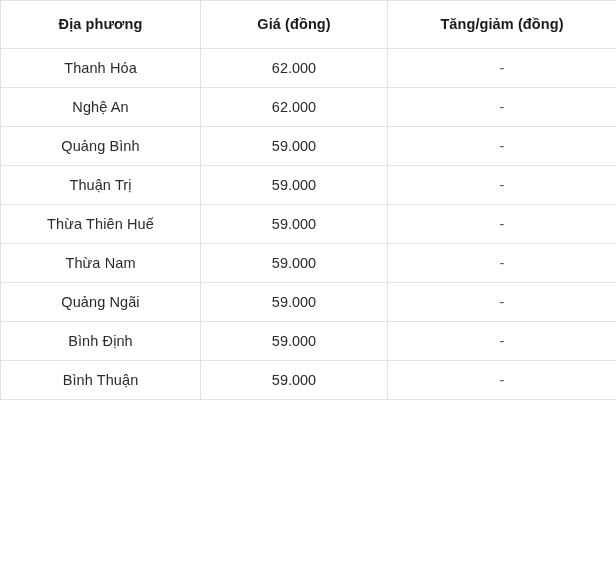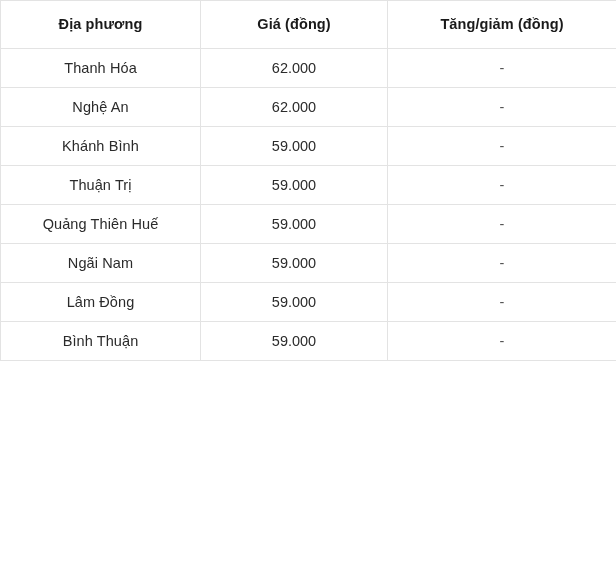--- a/index.html
+++ b/index.html
@@ -76,41 +76,46 @@
           <td>Thanh Hóa</td>
           <td>62.000</td>
           <td class="dash">-</td>
         </tr>
         <tr>
           <td>Nghệ An</td>
           <td>62.000</td>
           <td class="dash">-</td>
         </tr>
         <tr>
-          <td>Khánh Bình</td>
+          <td>Quảng Bình</td>
           <td>59.000</td>
           <td class="dash">-</td>
         </tr>
         <tr>
           <td>Thuận Trị</td>
           <td>59.000</td>
           <td class="dash">-</td>
         </tr>
         <tr>
-          <td>Quảng Thiên Huế</td>
+          <td>Thừa Thiên Huế</td>
           <td>59.000</td>
           <td class="dash">-</td>
         </tr>
         <tr>
-          <td>Ngãi Nam</td>
+          <td>Thừa Nam</td>
           <td>59.000</td>
           <td class="dash">-</td>
         </tr>
         <tr>
-          <td>Lâm Đồng</td>
+          <td>Quảng Ngãi</td>
+          <td>59.000</td>
+          <td class="dash">-</td>
+        </tr>
+        <tr>
+          <td>Bình Định</td>
           <td>59.000</td>
           <td class="dash">-</td>
         </tr>
         <tr>
           <td>Bình Thuận</td>
           <td>59.000</td>
           <td class="dash">-</td>
         </tr>
       </tbody>
   </table>

